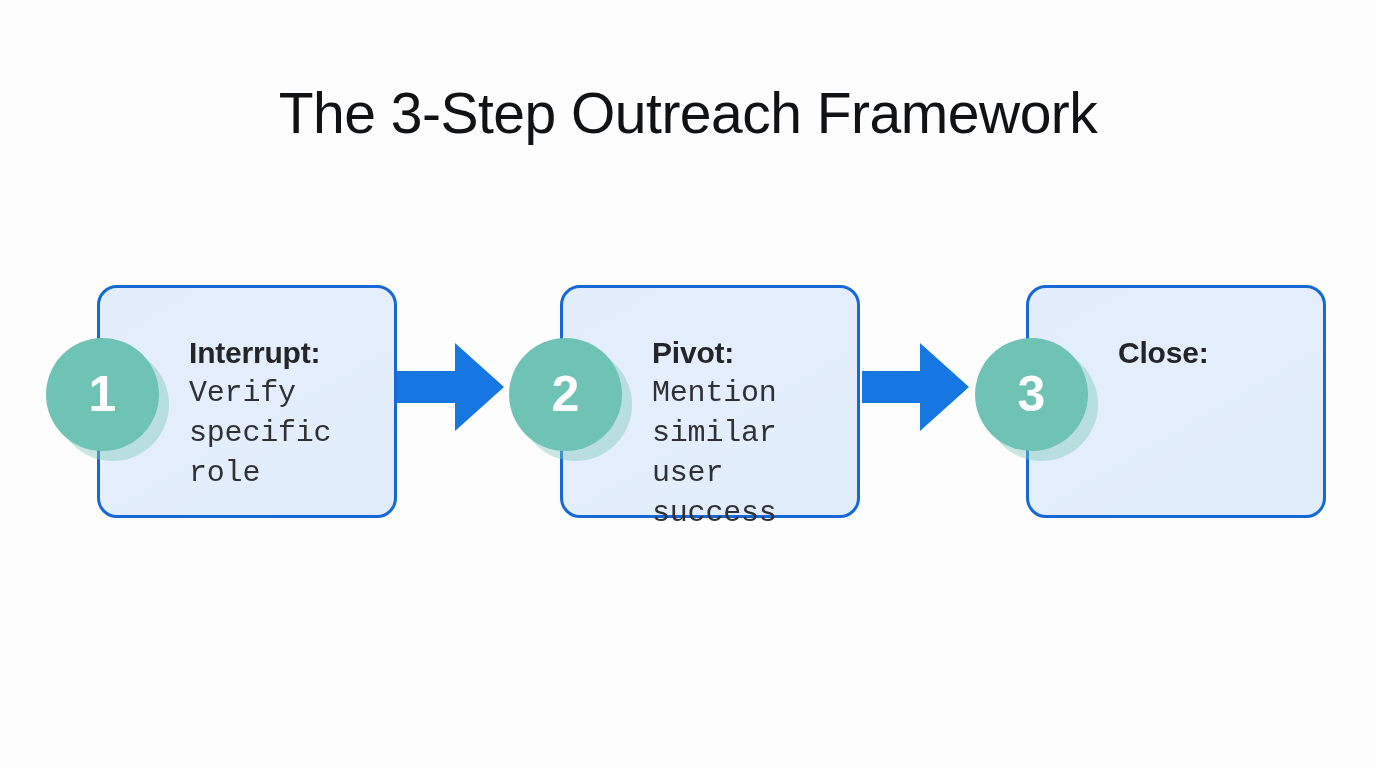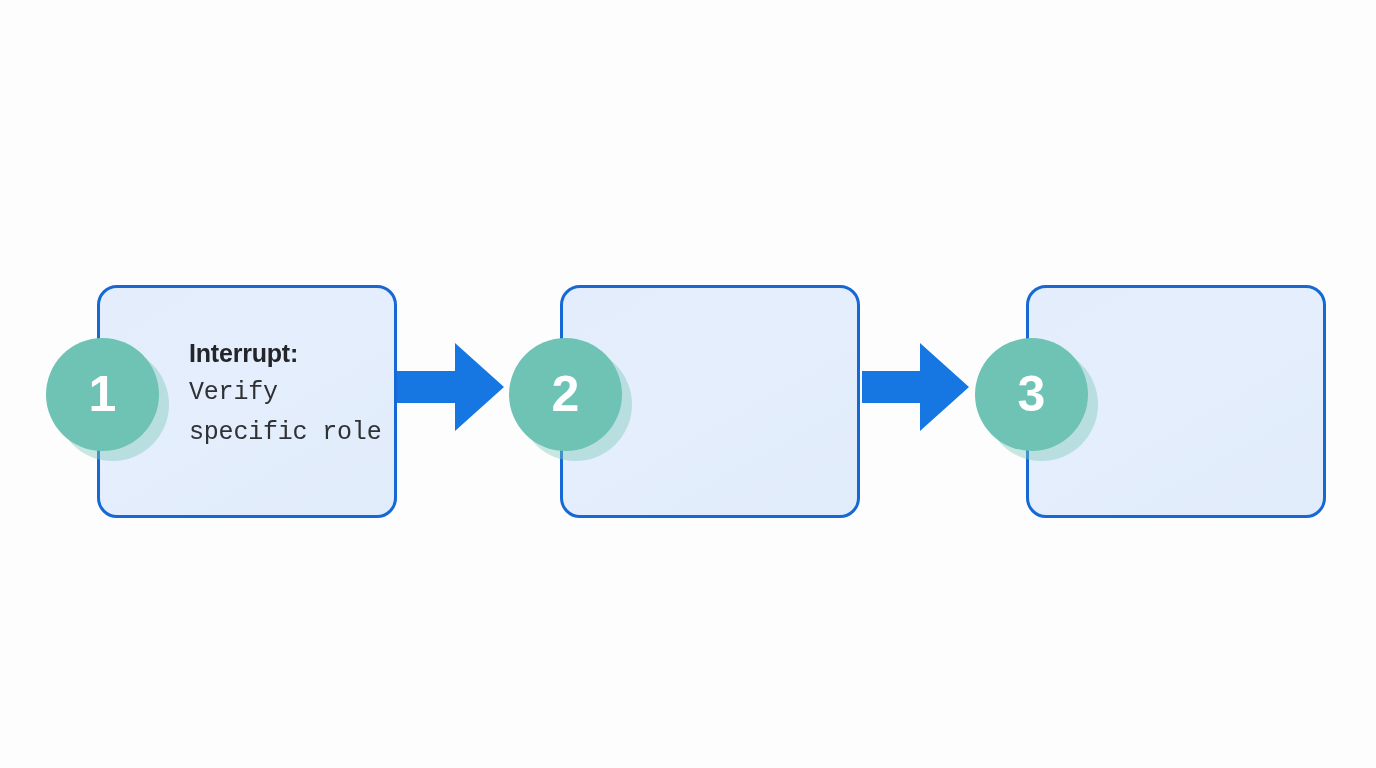--- a/index.html
+++ b/index.html
@@ -100,21 +100,21 @@
     letter-spacing: 0px;
     margin-top: -2px;
   }
 
   
   .step-text {
     position: absolute;
     left: 89px;
     top: 45px;
     right: 12px;
-    font-size: 25px;
+    font-size: 30px;
     line-height: 40px;
     color: #2f3134;
     letter-spacing: -0.2px;
   }
   .step-heading {
     display: block;
     font-weight: 700;
     color: #232528;
   }
   .step-body {
@@ -132,20 +132,21 @@
   }
   .arrow-1 { left: 397px; }
   .arrow-2 { left: 862px; }
   .arrow svg { display: block; width: 107px; height: 88px; }
 </style>
 </head>
 <body>
 
 <div id="slide">
 
+  <div id="title">The 3-Step Outreach Framework</div>
 
   <div id="flow">
 
     <div class="step step-1">
       <div class="badge-wrap">
         <div class="badge-halo"></div>
         <div class="badge">
           <span class="badge-num">1</span>
         </div>
       </div>
@@ -161,33 +162,38 @@
       </svg>
     </div>
 
     <div class="step step-2">
       <div class="badge-wrap">
         <div class="badge-halo"></div>
         <div class="badge">
           <span class="badge-num">2</span>
         </div>
       </div>
+      <div class="step-text">
+        <span class="step-heading">Pivot:</span>
+        <span class="step-body">Mention similar user success</span>
+      </div>
     </div>
 
     <div class="arrow arrow-2">
       <svg viewBox="0 0 107 88" xmlns="http://www.w3.org/2000/svg">
         <polygon points="0,28 58,28 58,0 107,44 58,88 58,60 0,60" fill="#1677e3"></polygon>
       </svg>
     </div>
 
     <div class="step step-3">
       <div class="badge-wrap">
         <div class="badge-halo"></div>
         <div class="badge">
           <span class="badge-num">3</span>
         </div>
       </div>
       <div class="step-text">
+        <span class="step-heading">Close:</span>
       </div>
     </div>
 
   </div>
 </div>
 
 </body></html>

